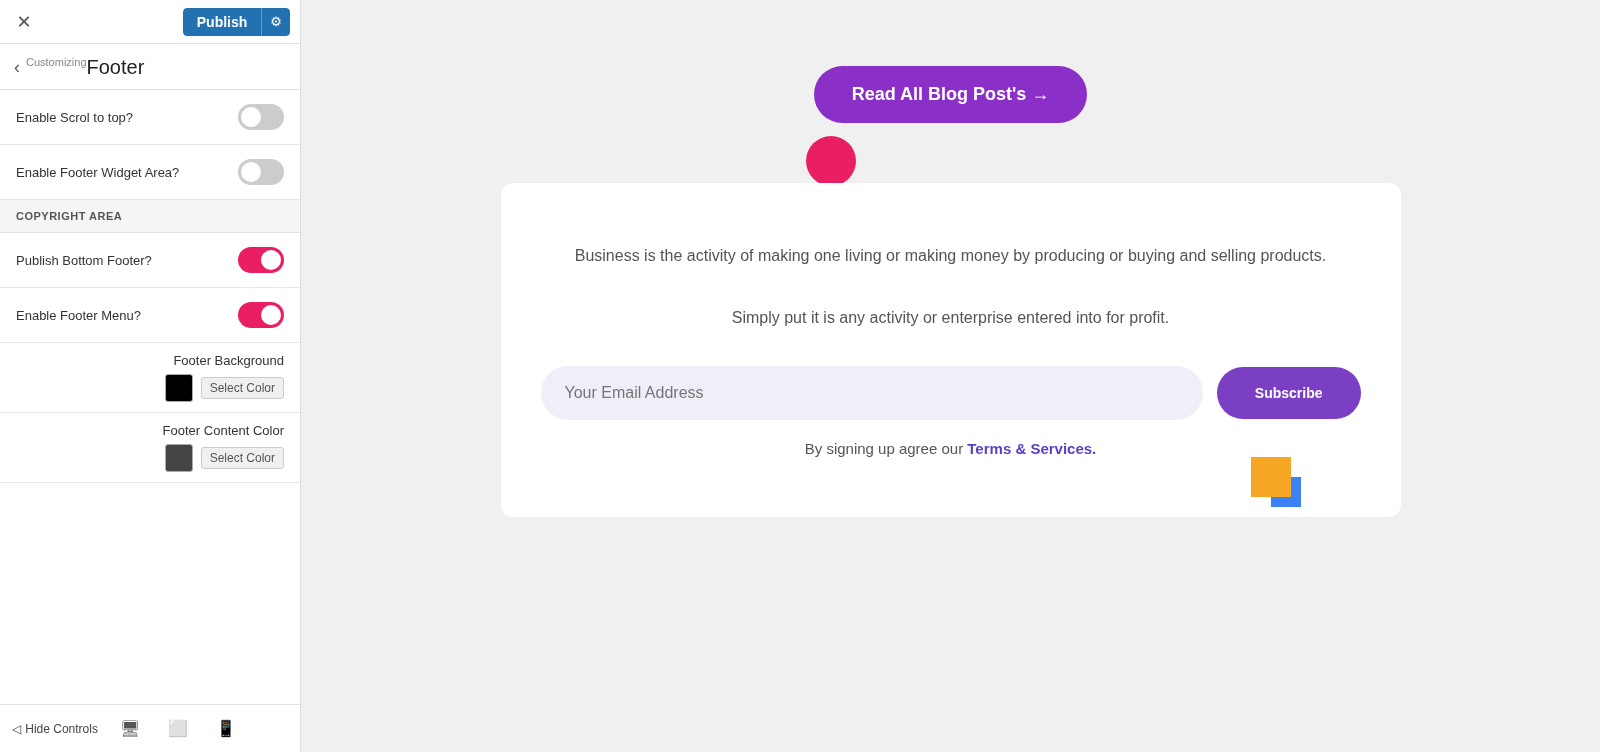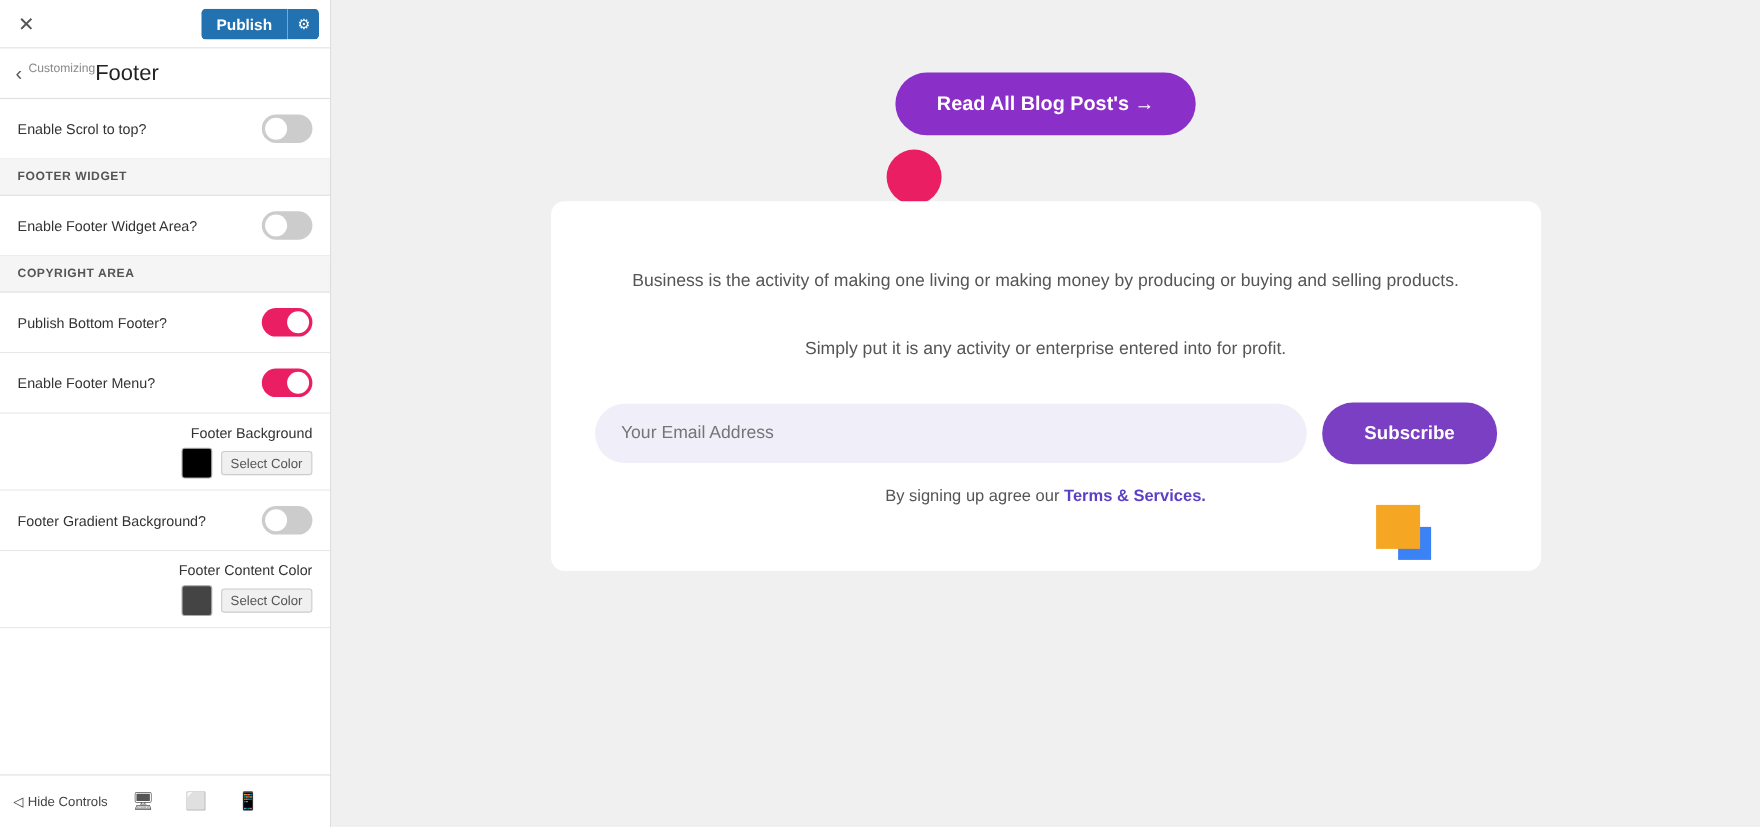--- a/index.html
+++ b/index.html
@@ -265,21 +265,21 @@
       font-size: 16px;
       color: #888;
       outline: none;
     }
     .subscribe-btn {
       background: #7b3fc4;
       color: #fff;
       border: none;
       border-radius: 50px;
       padding: 18px 38px;
-      font-size: 17px;
+      font-size: 14px;
       font-weight: 600;
       cursor: pointer;
       white-space: nowrap;
     }
     .terms-text {
       font-size: 15px;
       color: #555;
     }
     .terms-link {
       color: #5b3fc4;
@@ -349,21 +349,20 @@
   <div id="panel-content">
 
     <div class="panel-row">
       <label>Enable Scrol to top?</label>
       <label class="toggle toggle-off">
         <input type="checkbox" style="">
         <span class="toggle-slider"></span>
       </label>
     </div>
 
-    <div class="section-header">FOOTER WIDGET</div>
     <div class="panel-row">
       <label>Enable Footer Widget Area?</label>
       <label class="toggle toggle-off">
         <input type="checkbox" style="">
         <span class="toggle-slider"></span>
       </label>
     </div>
 
     <div class="section-header">COPYRIGHT AREA</div>
 
@@ -384,27 +383,20 @@
     </div>
 
     <div class="color-row">
       <label>Footer Background</label>
       <button class="color-btn">
         <div class="color-swatch" style="background:#000000;"></div>
         <span class="color-btn-label">Select Color</span>
       </button>
     </div>
 
-    <div class="panel-row">
-      <label>Footer Gradient Background?</label>
-      <label class="toggle toggle-off">
-        <input type="checkbox" style="">
-        <span class="toggle-slider"></span>
-      </label>
-    </div>
 
     <div class="color-row">
       <label>Footer Content Color</label>
       <button class="color-btn">
         <div class="color-swatch" style="background:#444444;"></div>
         <span class="color-btn-label">Select Color</span>
       </button>
     </div>
 
   </div>

